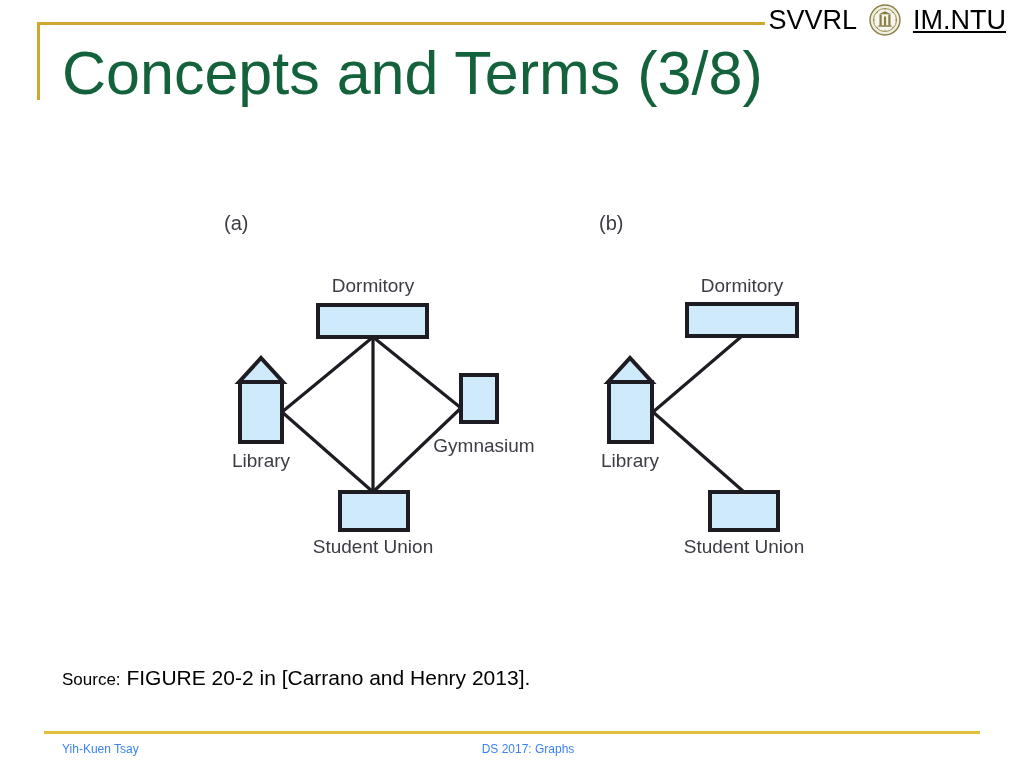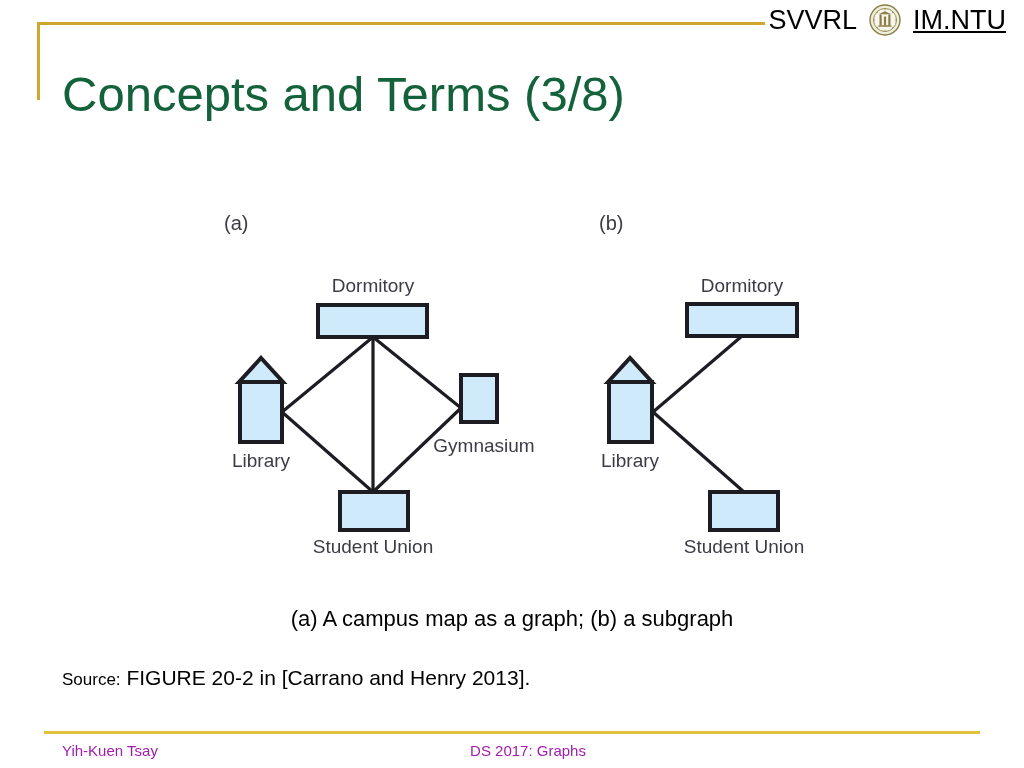--- a/index.html
+++ b/index.html
@@ -65,27 +65,26 @@
     top: 0;
     width: 3px;
     height: 78px;
     background: #cfa72e;
   }
 
   .slide-title {
     position: absolute;
     left: 62px;
     top: 40px;
-    font-size: 49px;
+    font-size: 61px;
     font-weight: 400;
     color: #14623c;
     letter-spacing: 0px;
     white-space: nowrap;
     line-height: 1.1;
-    margin-top: 28px;
   }
 
   
   .figure-wrap {
     position: absolute;
     left: 0;
     top: 190px;
     width: 1024px;
     height: 400px;
   }
@@ -126,22 +125,22 @@
     width: 936px;
     height: 3px;
     background: #e2c03c;
   }
   .footer {
     position: absolute;
     left: 0;
     top: 742px;
     width: 1024px;
     height: 26px;
-    font-size: 15px;
-    color: #a21caf;
+    font-size: 12px;
+    color: #3b82f6;
   }
   .footer .f-left {
     position: absolute;
     left: 62px;
     top: 0;
   }
   .footer .f-center {
     position: absolute;
     left: 0;
     top: 0;
@@ -276,21 +275,20 @@
 
         <g>
           <rect class="node-shape" x="710" y="302" width="68" height="38"></rect>
           <text class="node-label" x="744" y="363" text-anchor="middle">Student Union</text>
         </g>
       </g>
 
     </svg>
   </div>
 
-  <div class="figure-caption">(a) A campus map as a graph; (b) a subgraph</div>
 
   <div class="source-line">
     <span class="src-label">Source:</span>
     <span>FIGURE 20-2 in [Carrano and Henry 2013].</span>
   </div>
 
   <div class="footer-rule"></div>
   <div class="footer">
     <span class="f-left">Yih-Kuen Tsay</span>
     <span class="f-center">DS 2017: Graphs</span>

